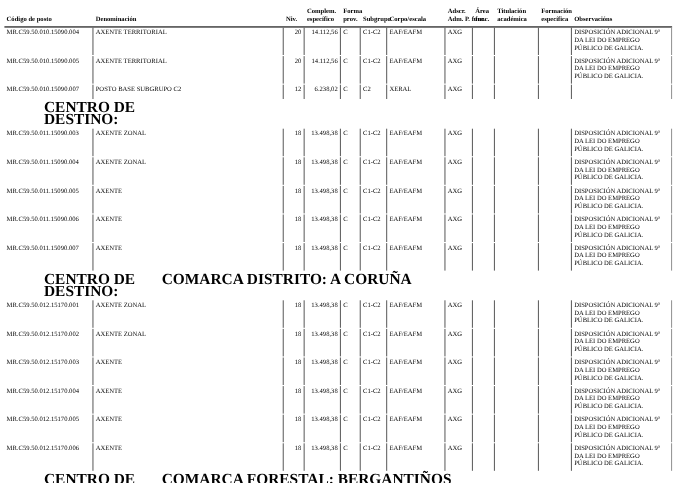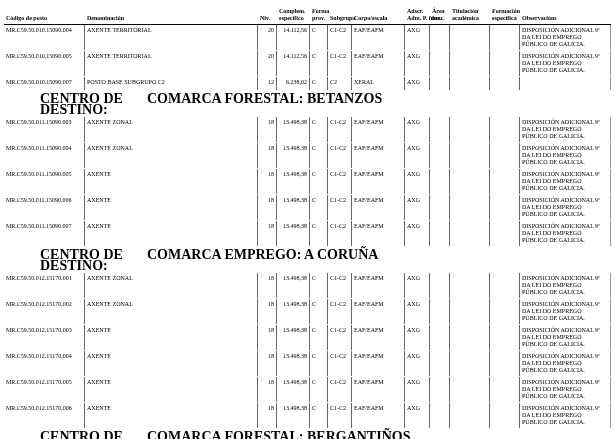--- a/index.html
+++ b/index.html
@@ -138,21 +138,20 @@
     <div class="cell c-corpo">XERAL</div>
     <div class="cell c-adscr">AXG</div>
     <div class="cell c-area"></div>
     <div class="cell c-titulacion"></div>
     <div class="cell c-formacion"></div>
     <div class="cell c-obs"></div>
   </div>
 
   <div class="section-hdr">
     <span class="centro">CENTRO DE DESTINO:</span>
-    <span class="comarca">COMARCA FORESTAL: BETANZOS</span>
   </div>
 
   <div class="row">
     <div class="cell c-codigo">MR.C59.50.011.15090.003</div>
     <div class="cell c-denominacion">AXENTE ZONAL</div>
     <div class="cell c-niv">18</div>
     <div class="cell c-especifico">13.498,38</div>
     <div class="cell c-forma">C</div>
     <div class="cell c-subgrupo">C1-C2</div>
     <div class="cell c-corpo">EAF/EAFM</div>
@@ -218,21 +217,21 @@
     <div class="cell c-corpo">EAF/EAFM</div>
     <div class="cell c-adscr">AXG</div>
     <div class="cell c-area"></div>
     <div class="cell c-titulacion"></div>
     <div class="cell c-formacion"></div>
     <div class="cell c-obs">DISPOSICIÓN ADICIONAL 9ª DA LEI DO EMPREGO PÚBLICO DE GALICIA.</div>
   </div>
 
   <div class="section-hdr">
     <span class="centro">CENTRO DE DESTINO:</span>
-    <span class="comarca">COMARCA EMPREGO: A CORUÑA</span>
+    <span class="comarca">COMARCA DISTRITO: A CORUÑA</span>
   </div>
 
   <div class="row">
     <div class="cell c-codigo">MR.C59.50.012.15170.001</div>
     <div class="cell c-denominacion">AXENTE ZONAL</div>
     <div class="cell c-niv">18</div>
     <div class="cell c-especifico">13.498,38</div>
     <div class="cell c-forma">C</div>
     <div class="cell c-subgrupo">C1-C2</div>
     <div class="cell c-corpo">EAF/EAFM</div>

